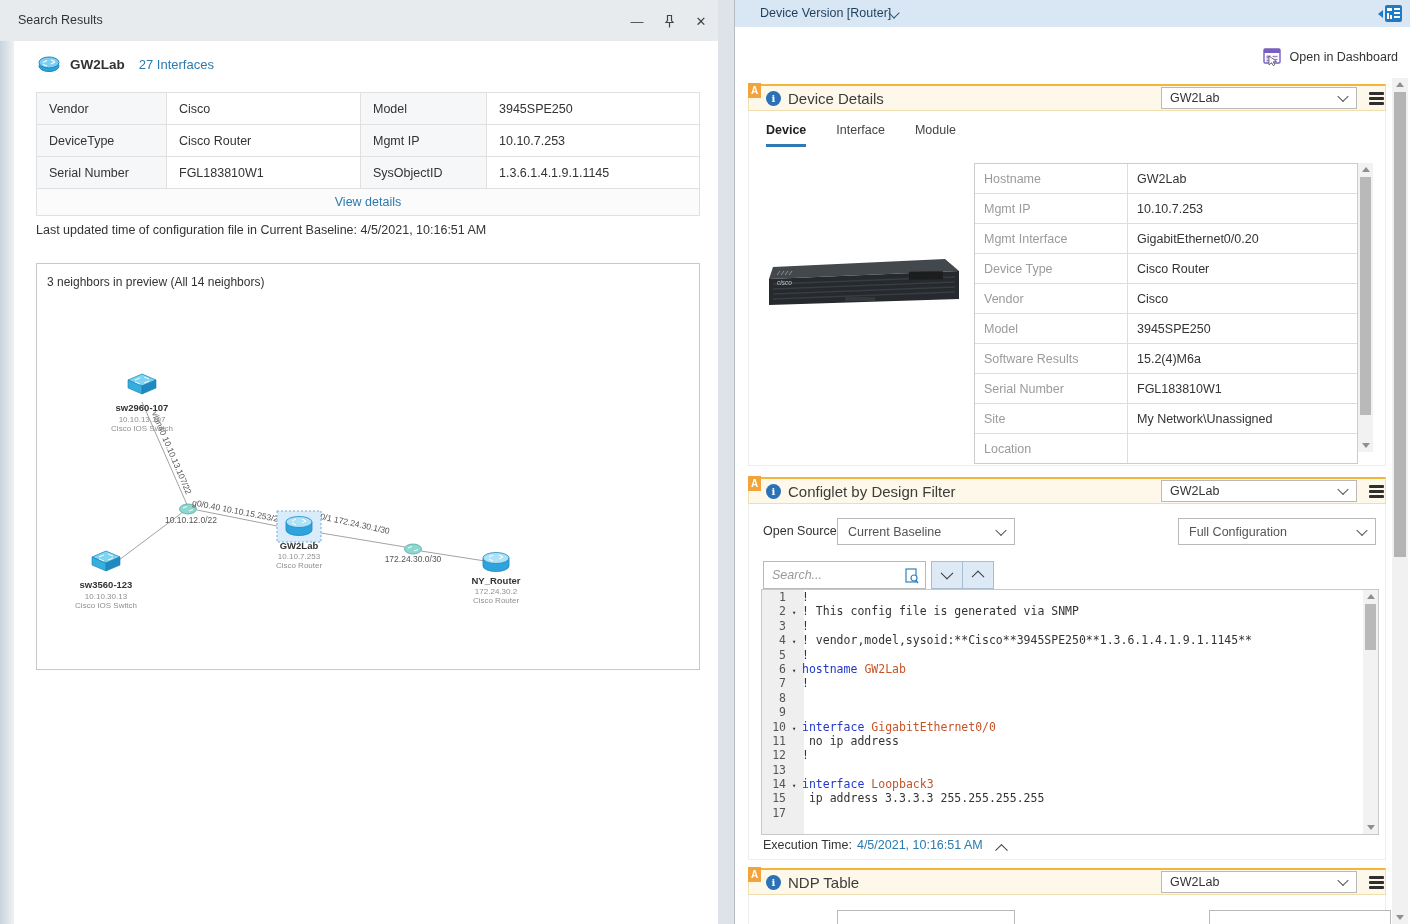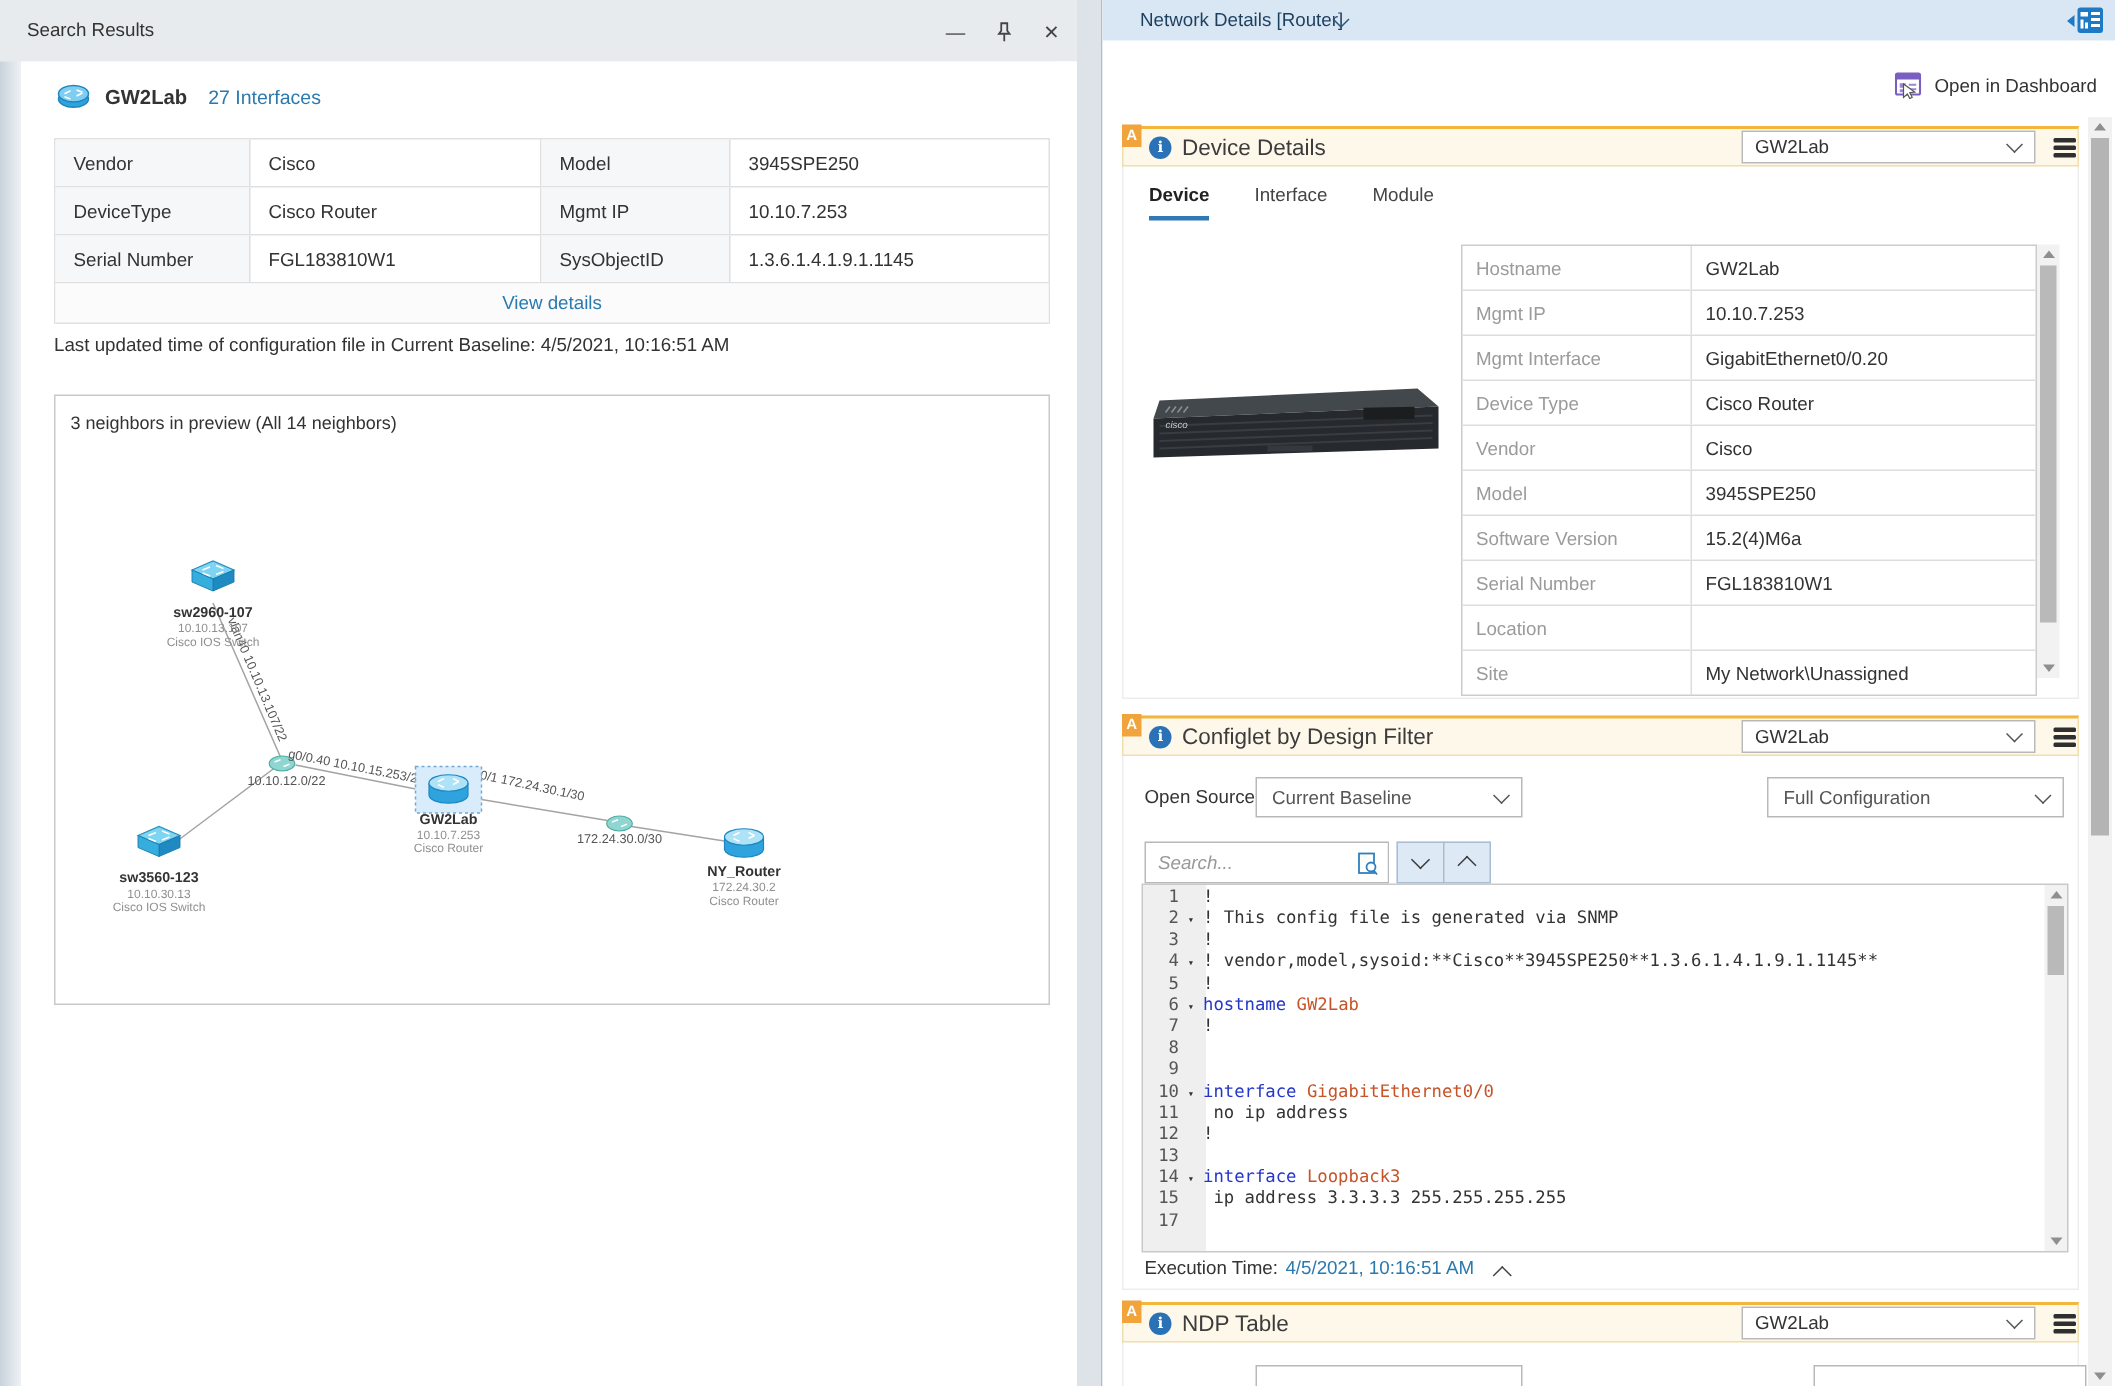--- a/index.html
+++ b/index.html
@@ -234,21 +234,21 @@
           </g>
         </svg>
       </div>
     </div>
   </div>
 
   <div class="gap"></div>
 
   <div class="rp">
     <div class="rp-header">
-      <span class="rp-title">Network Details [Router]</span>
+      <span class="rp-title">Device Version [Router]</span>
       <span class="rp-title-chev"></span>
       <div class="rp-corner">
         <span class="tri-left"></span>
         <span class="dash-ic">
           <i style="left:2px;top:3px;width:5px;height:3px;"></i>
           <i style="left:2px;top:8px;width:2px;height:6px;"></i>
           <i style="left:5px;top:10px;width:2px;height:4px;"></i>
           <i style="left:9px;top:3px;width:6px;height:2px;"></i>
           <i style="left:9px;top:7px;width:6px;height:2px;"></i>
           <i style="left:9px;top:11px;width:6px;height:2px;"></i>
@@ -323,34 +323,34 @@
         </div>
         <div class="drow">
           <div class="dlabel">Vendor</div>
           <div class="dvalue">Cisco</div>
         </div>
         <div class="drow">
           <div class="dlabel">Model</div>
           <div class="dvalue">3945SPE250</div>
         </div>
         <div class="drow">
-          <div class="dlabel">Software Version</div>
+          <div class="dlabel">Software Results</div>
           <div class="dvalue">15.2(4)M6a</div>
         </div>
         <div class="drow">
           <div class="dlabel">Serial Number</div>
           <div class="dvalue">FGL183810W1</div>
         </div>
         <div class="drow">
+          <div class="dlabel">Site</div>
+          <div class="dvalue">My Network\Unassigned</div>
+        </div>
+        <div class="drow">
           <div class="dlabel">Location</div>
           <div class="dvalue"></div>
-        </div>
-        <div class="drow">
-          <div class="dlabel">Site</div>
-          <div class="dvalue">My Network\Unassigned</div>
         </div>
       </div>
 
       <div class="sb" style="left:609px;top:78px;width:15px;height:289px;">
         <span class="arr up" style="top:4px;"></span>
         <div class="thumb" style="top:14px;height:238px;"></div>
         <span class="arr down" style="bottom:4px;"></span>
       </div>
     </div>
 

